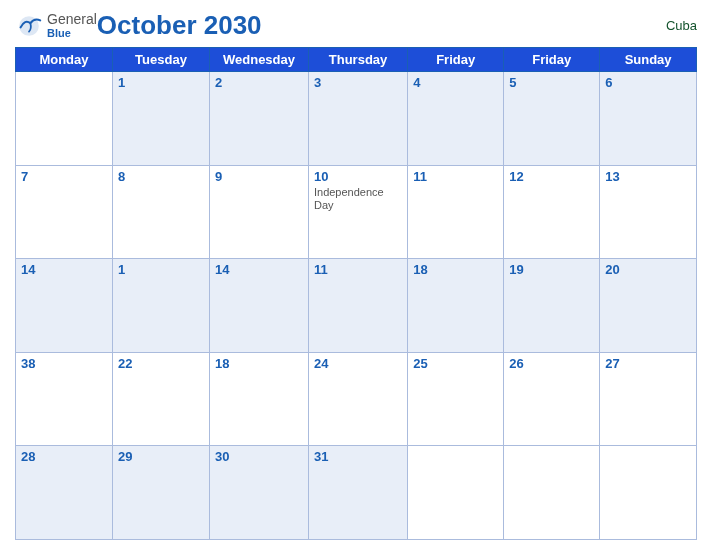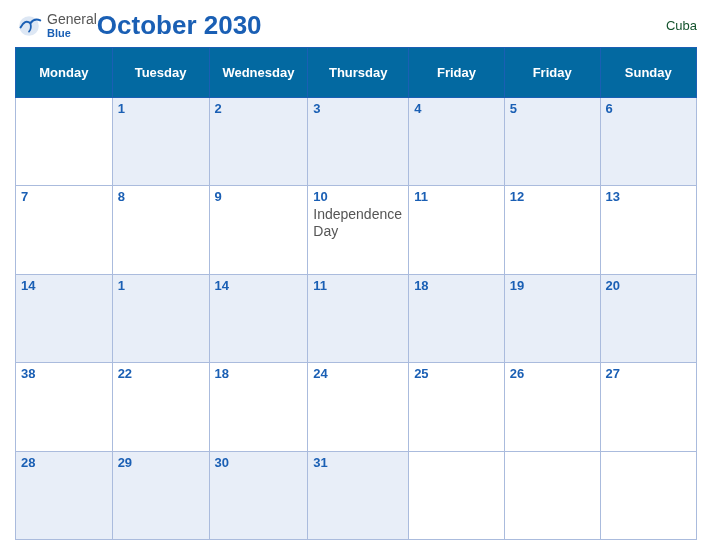--- a/index.html
+++ b/index.html
@@ -60,24 +60,24 @@
       color: #14532d;
       min-width: 50px;
       text-align: right;
     }
     .calendar-table {
       width: 100%;
       border-collapse: collapse;
       flex: 1;
     }
     .calendar-table thead tr th {
-      background-color: #0369a1;
+      background-color: #1d4ed8;
       color: #fff;
       text-align: center;
-      padding: 17px 2px;
+      padding: 4px 2px;
       font-size: 13px;
       font-weight: bold;
       border: 1px solid #1a5fb4;
     }
     .calendar-table tbody tr td {
       border: 1px solid #aabbdd;
       vertical-align: top;
       padding: 3px 5px;
       height: 75px;
       width: 101px;
@@ -86,21 +86,21 @@
     }
     .calendar-table tbody tr td.empty {
       background: #fff;
     }
     .day-number {
       font-size: 13px;
       color: #1a5fb4;
       font-weight: bold;
     }
     .holiday-label {
-      font-size: 14px;
+      font-size: 11px;
       color: #555;
       margin-top: 2px;
       line-height: 1.2;
     }
     
     .row-odd td {
       background-color: #e8eef8;
     }
     .row-even td {
       background-color: #ffffff;

